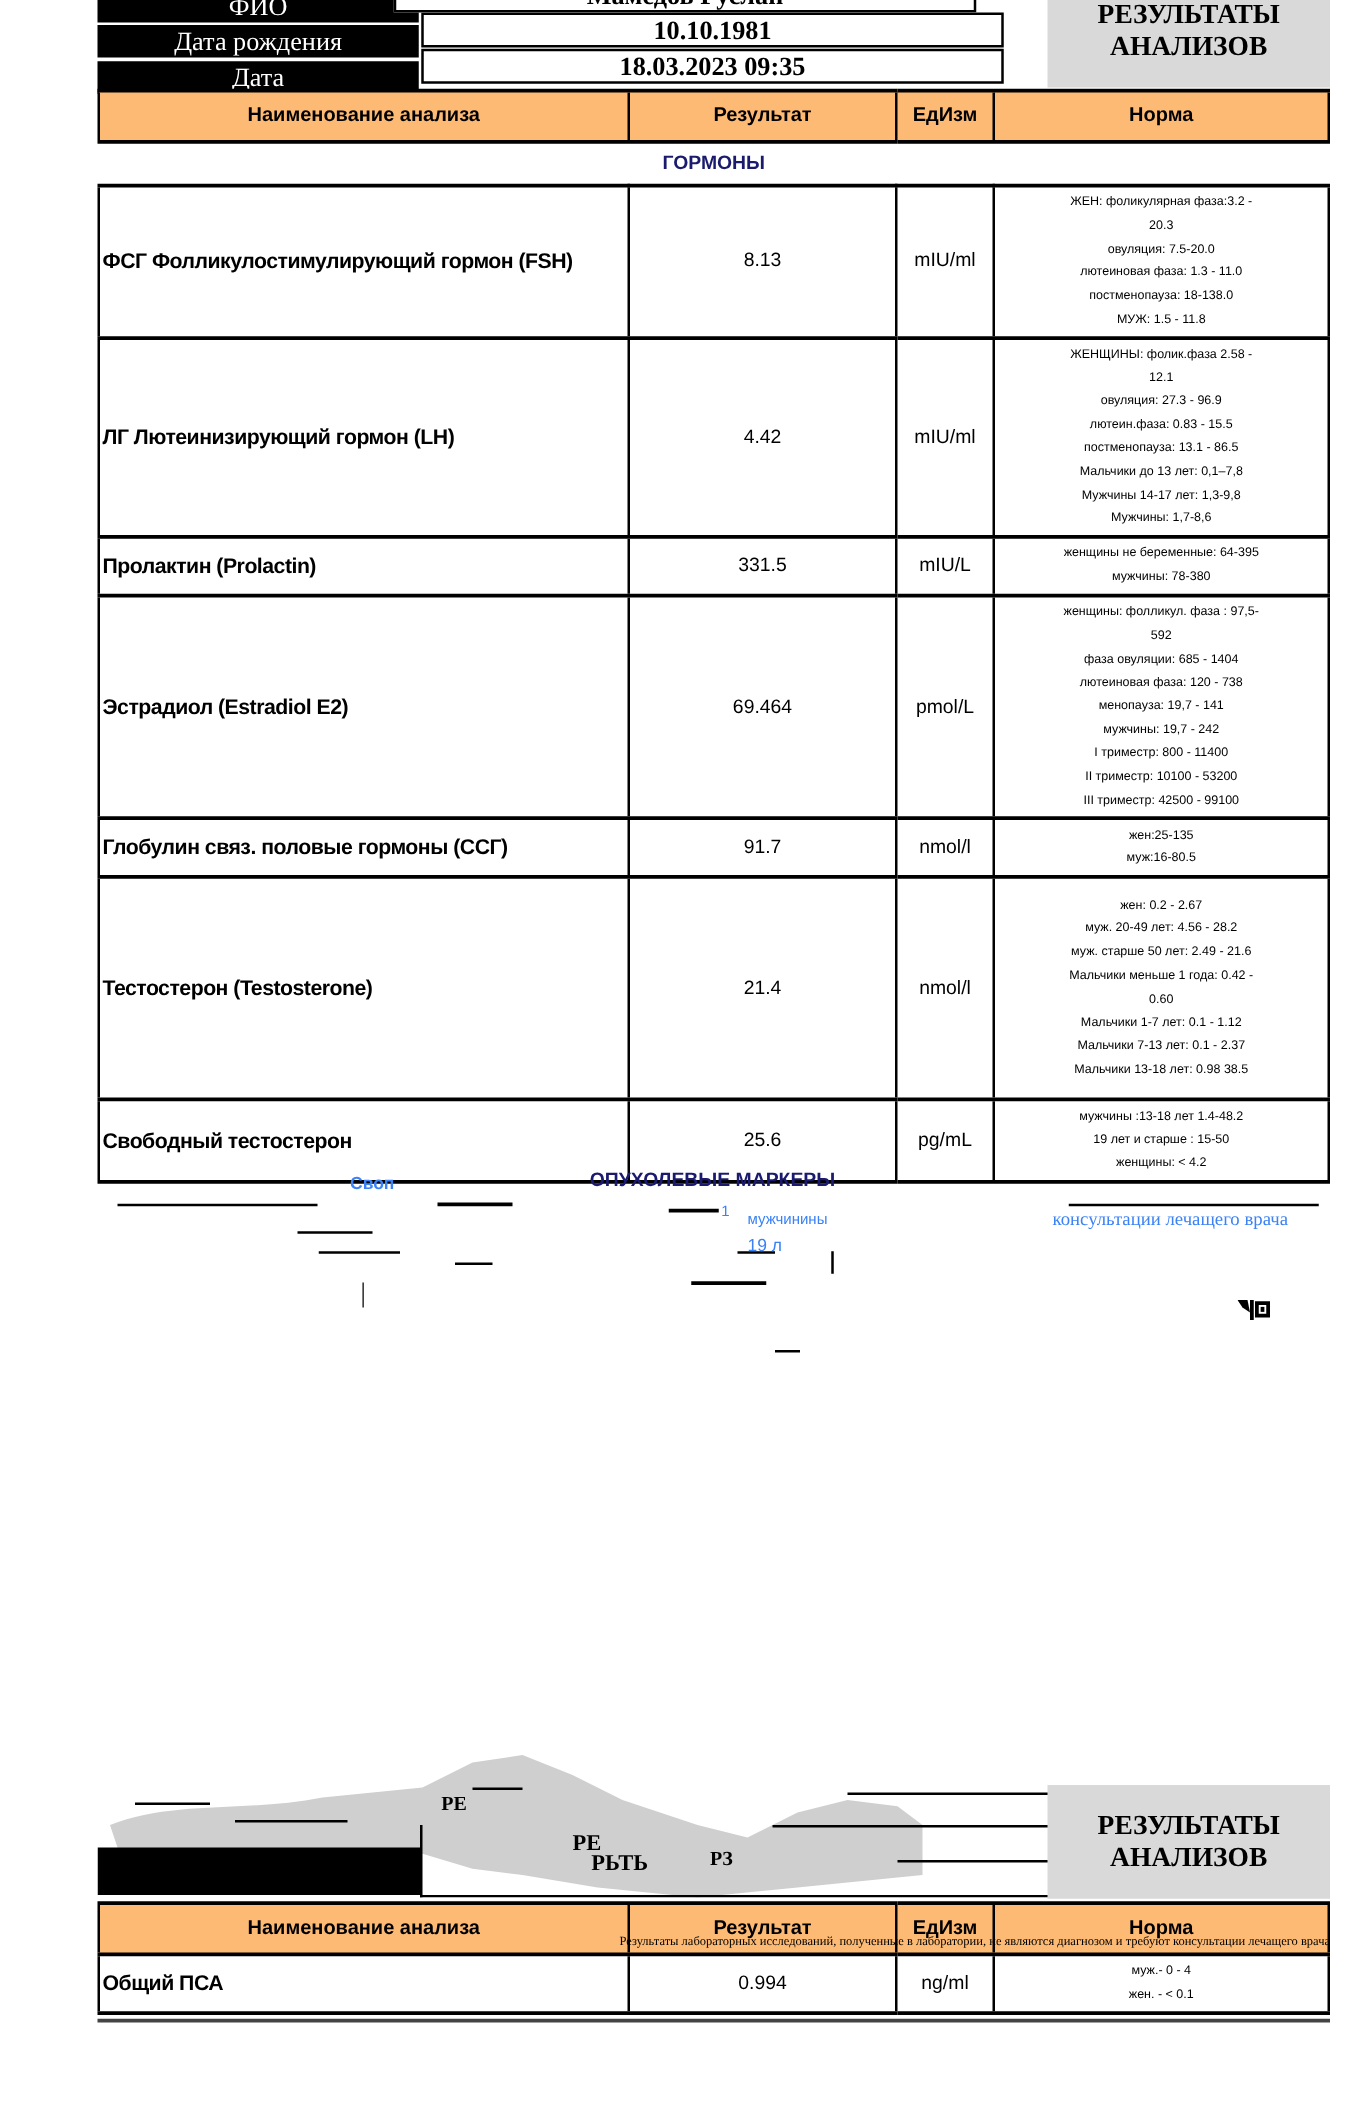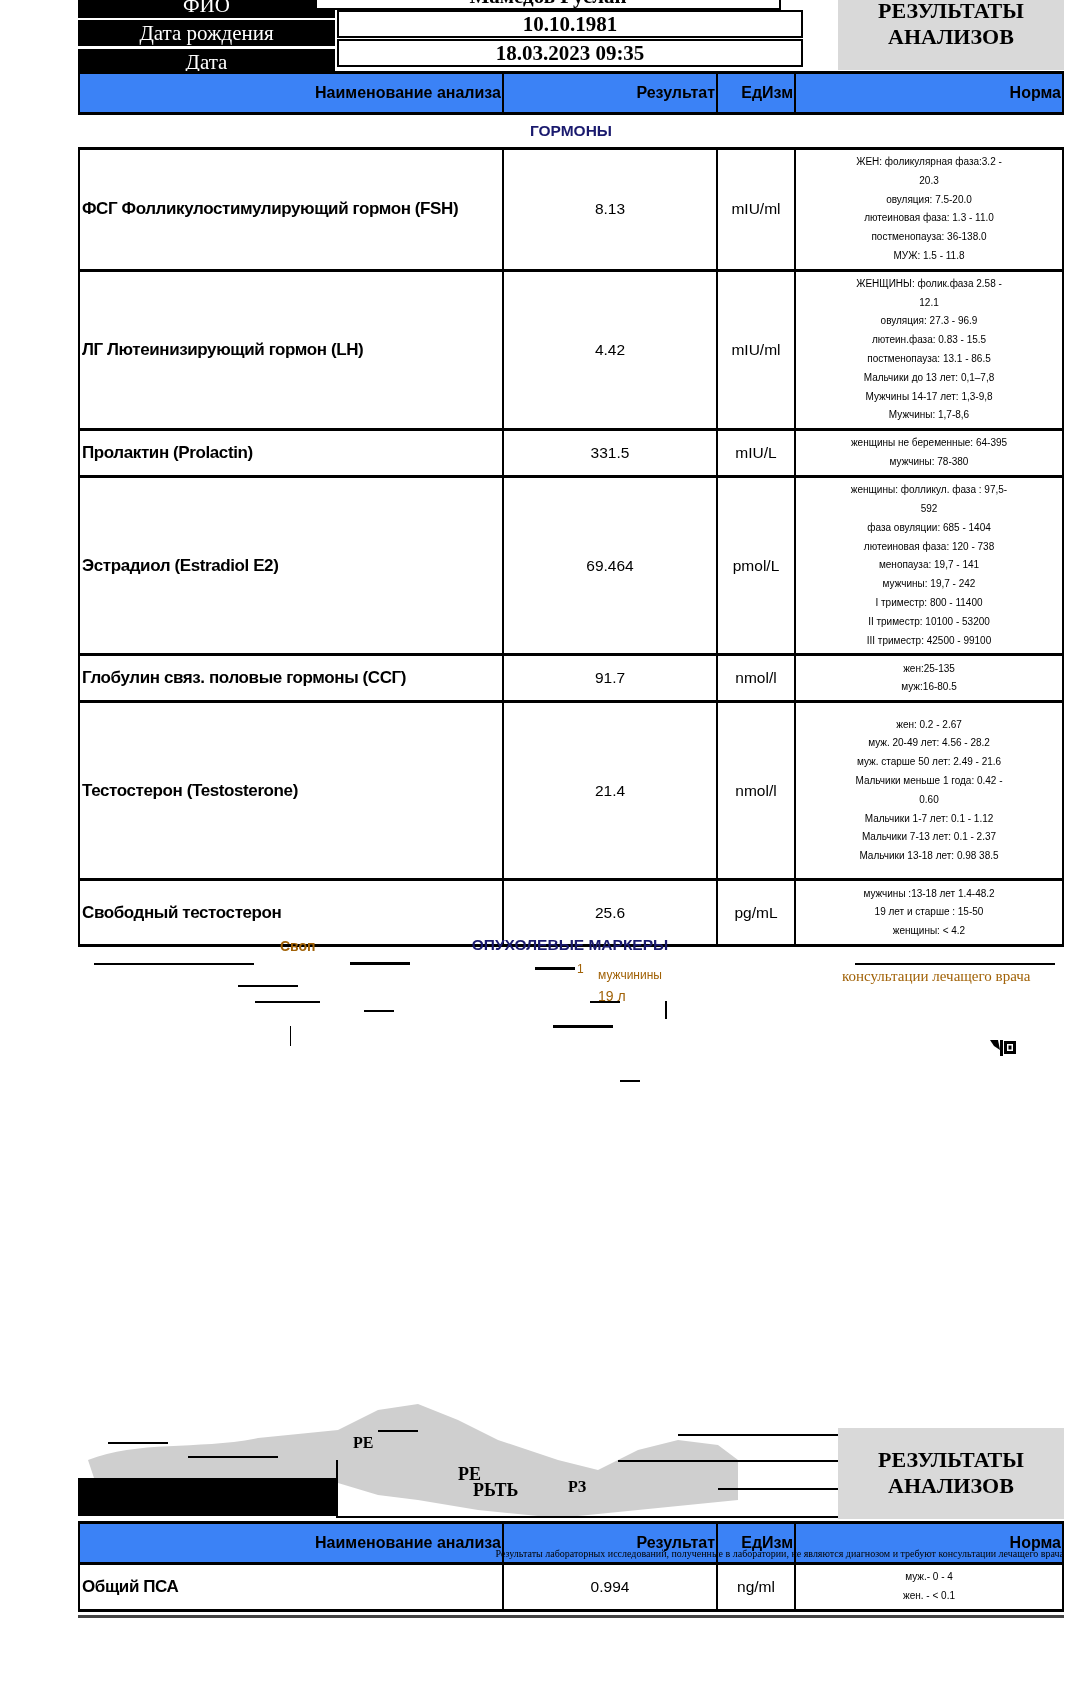--- a/index.html
+++ b/index.html
@@ -8,34 +8,34 @@
   .hdr-row { position: absolute; height: 26px; }
   .hdr-label { position: absolute; left: 0; width: 257px; height: 26px; background: #000; color: #fff;
                font-family: "Liberation Serif", serif; font-size: 21px; text-align: center; line-height: 26px; margin-top: 10px; }
   .hdr-value { position: absolute; left: 260px; width: 500px; height: 24px; border: 2px solid #000; background: #fff;
                font-family: "Liberation Serif", serif; font-weight: bold; font-size: 21px; text-align: center; line-height: 24px; }
   .title-box { position: absolute; background: #d9d9d9; text-align: center;
                font-family: "Liberation Serif", serif; font-weight: bold; font-size: 22px; line-height: 26px; }
 
   
   table.res { position: absolute; left: 78px; width: 984px; border-collapse: collapse; table-layout: fixed; }
-  table.res th { background: #3b82f6; font-weight: bold; font-size: 16px; height: 36px;
-                 border: 2px solid #000; border-top-width: 3px; border-bottom-width: 3px; text-align: right; }
+  table.res th { background: #fdba74; font-weight: bold; font-size: 16px; height: 36px;
+                 border: 2px solid #000; border-top-width: 3px; border-bottom-width: 3px; }
   table.res td { border: 2px solid #000; border-bottom-width: 3px; font-size: 15.5px; text-align: center; vertical-align: middle; padding: 2px 3px; }
   table.res td.name { text-align: left; font-weight: bold; font-size: 17px; letter-spacing: -0.4px; padding-left: 2px; }
   table.res td.norm { font-size: 10px; line-height: 18.8px; padding: 3px 4px; }
   .section-row td { border-left: none !important; border-right: none !important; border-top: none !important;
                     color: #1a1a6e; font-weight: bold; font-size: 15.5px; height: 28px; padding: 0; }
 
   .norm-line { display: block; }
 
   
   .artifact { position: absolute; }
   .hline { position: absolute; background: #000; }
-  .ghost-text { position: absolute; font-size: 13px; color: #a16207; white-space: nowrap; }
+  .ghost-text { position: absolute; font-size: 13px; color: #3b82f6; white-space: nowrap; }
 
   .footer-rule { position: absolute; left: 78px; top: 1615px; width: 986px; height: 3px; background: #444; }
   .footer-text { position: absolute; left: 78px; width: 986px; top: 1548px; text-align: right;
                  font-family: "Liberation Serif", serif; font-size: 10px; }
 </style>
 </head>
 <body>
 
 <div>
   <div class="hdr-row" style="left:78px; top:-18px;">
@@ -78,21 +78,21 @@
 
     <tr style="height:120px">
       <td class="name">ФСГ Фолликулостимулирующий гормон (FSH)</td>
       <td>8.13</td>
       <td>mIU/ml</td>
       <td class="norm">
           <span class="norm-line">ЖЕН: фоликулярная фаза:3.2 -</span>
           <span class="norm-line">20.3</span>
           <span class="norm-line">овуляция: 7.5-20.0</span>
           <span class="norm-line">лютеиновая фаза: 1.3 - 11.0</span>
-          <span class="norm-line">постменопауза: 36-138.0</span>
+          <span class="norm-line">постменопауза: 18-138.0</span>
           <span class="norm-line">МУЖ: 1.5 - 11.8</span>
         </td>
     </tr>
     <tr style="height:157px">
       <td class="name">ЛГ Лютеинизирующий гормон (LH)</td>
       <td>4.42</td>
       <td>mIU/ml</td>
       <td class="norm">
           <span class="norm-line">ЖЕНЩИНЫ: фолик.фаза 2.58 -</span>
           <span class="norm-line">12.1</span>

